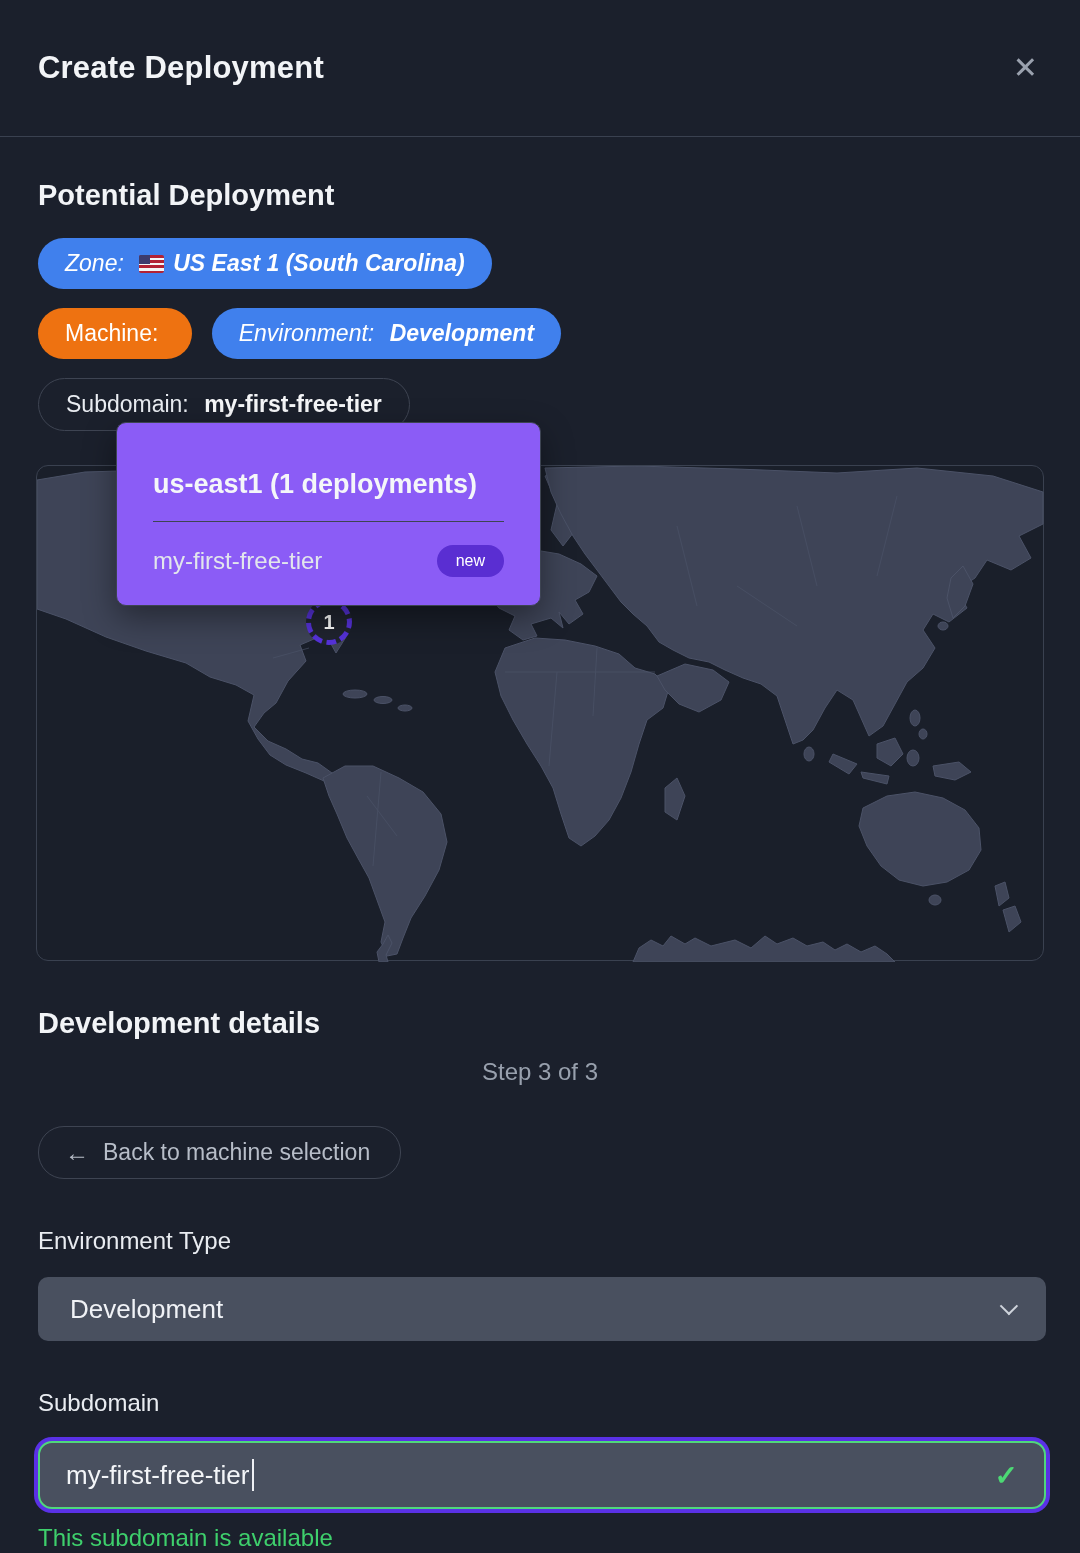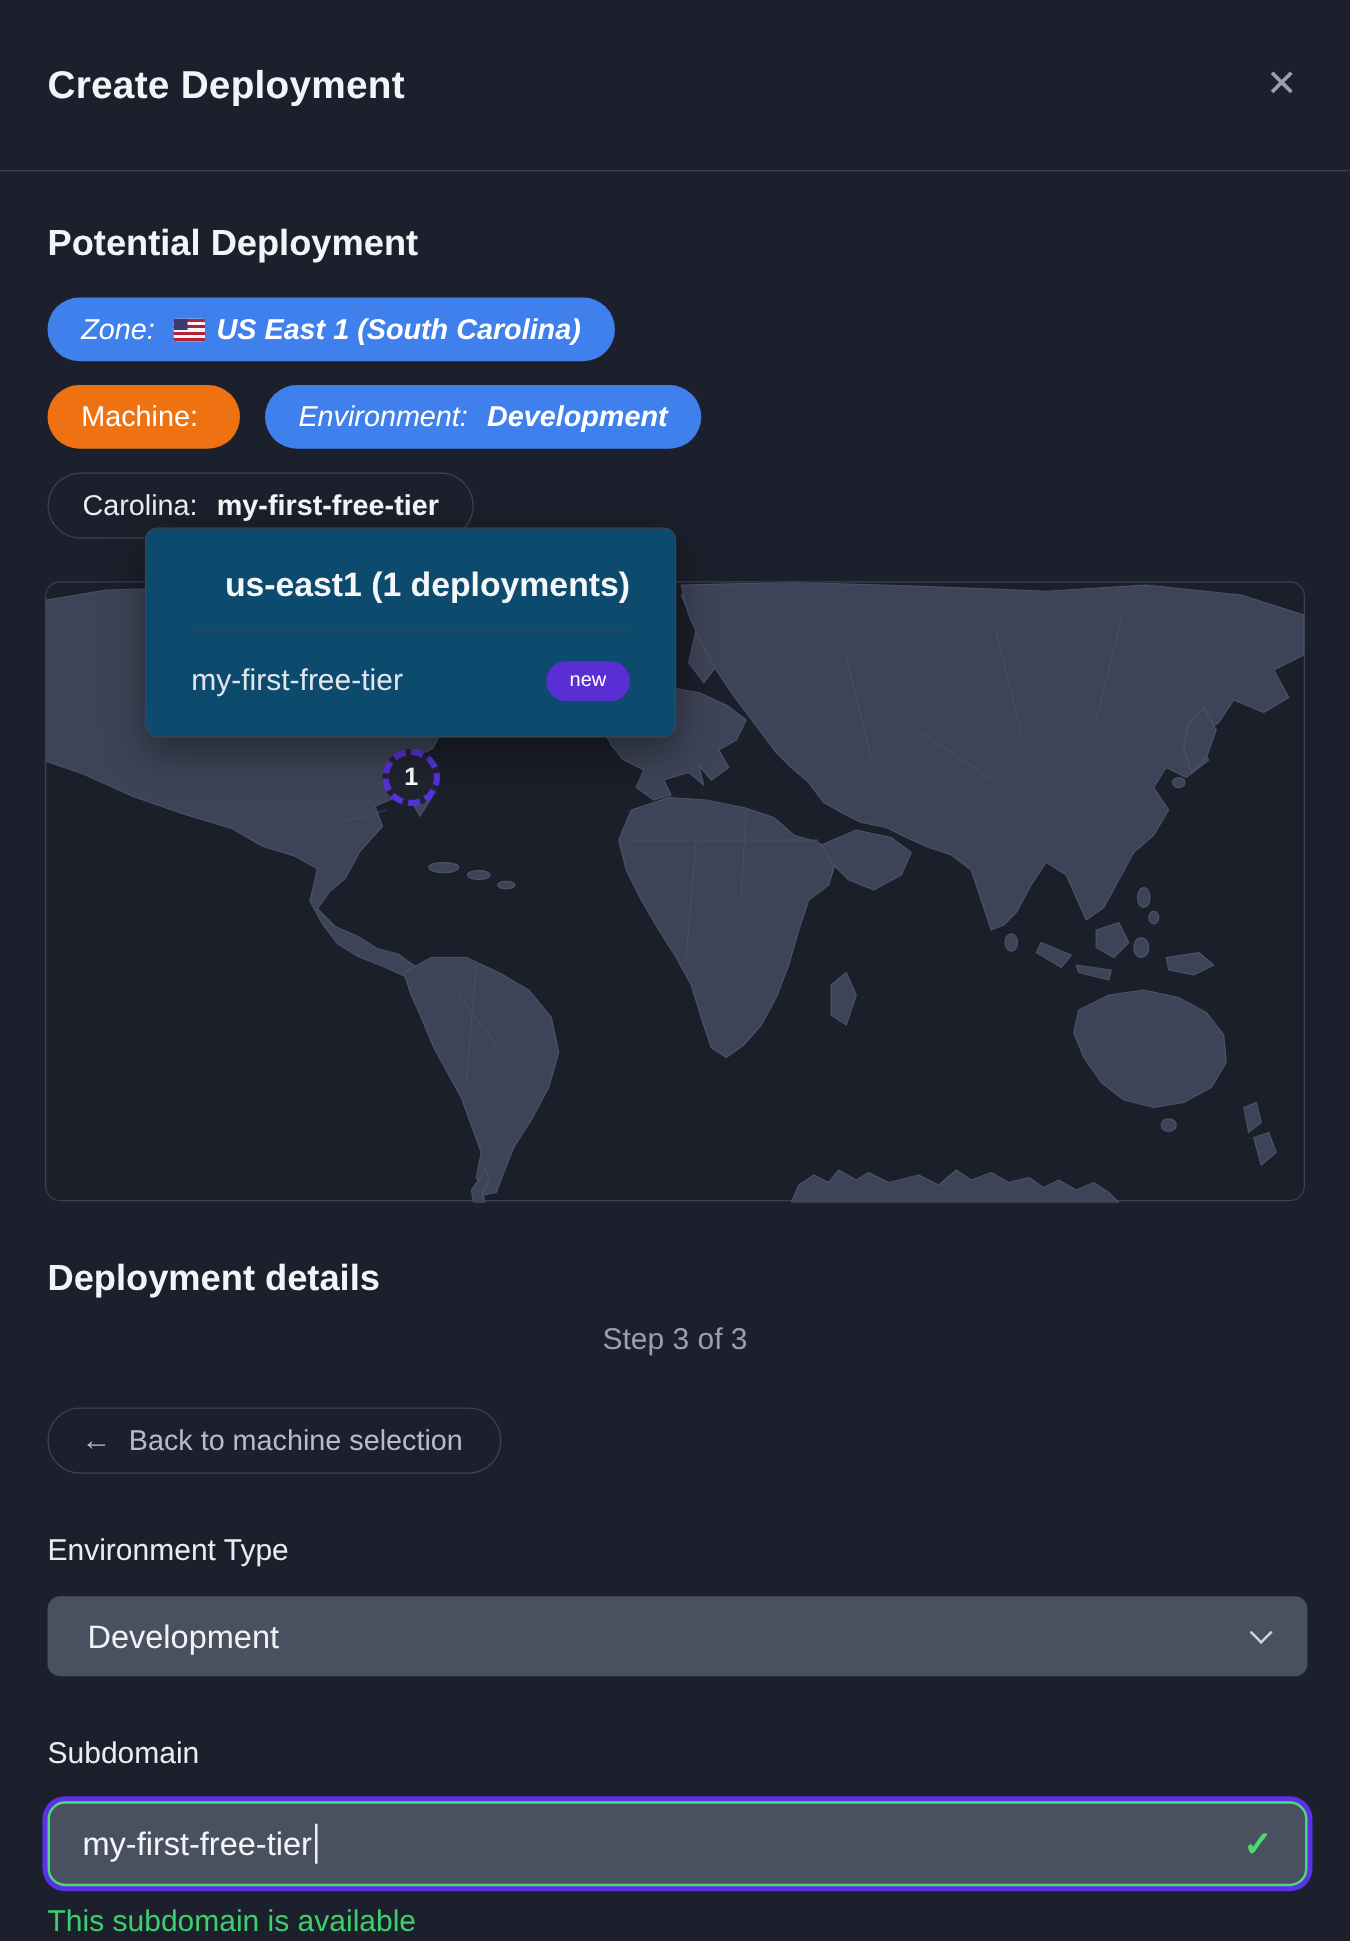--- a/index.html
+++ b/index.html
@@ -74,27 +74,26 @@
     border: 5px dashed #5632da;
     background: #20242f;
     display: flex; align-items: center; justify-content: center;
     color: #ffffff; font-size: 20px; font-weight: 700;
     cursor: pointer;
   }
 
   .zone-tooltip {
     position: absolute; left: 79px; top: -44px;
     width: 425px; min-height: 165px;
-    background: #0c4a6e;
+    background: #8b5cf6;
     border: 1px solid #3d4452;
     border-radius: 10px;
-    padding: 30px 36px 28px 36px;
+    padding: 46px 36px 28px 36px;
     box-shadow: 0 12px 32px rgba(0,0,0,.4);
     z-index: 5;
-    text-align: right;
   }
   .tt-title { font-size: 27px; font-weight: 700; color: #f4f6f9; }
   .tt-divider { border: none; border-top: 1px solid #3d4452; margin: 21px 0 23px 0; }
   .tt-row { display: flex; align-items: center; justify-content: space-between; }
   .tt-name { font-size: 24px; color: #e2e6ec; }
   .tt-badge {
     background: #5a2ed2; color: #ffffff;
     font-size: 16px; padding: 7px 19px; border-radius: 9999px;
   }
 
@@ -179,21 +178,21 @@
         <span class="pill pill-orange">
           <span class="pill-label">Machine: </span>
         </span>
         <span class="pill pill-blue">
           <span class="pill-label">Environment: </span>
           <span class="pill-value">Development</span>
         </span>
       </div>
       <div class="pill-row">
         <span class="pill pill-outline">
-          <span class="pill-label">Carolina: </span>
+          <span class="pill-label">Subdomain: </span>
           <span class="pill-value">my-first-free-tier</span>
         </span>
       </div>
     </div>
   </div>
 
   <div class="map-wrap">
     <svg viewBox="0 0 1008 496" width="1008" height="496">
       <g fill="#3e4457" stroke="#4b5267" stroke-width="1" stroke-linejoin="round">
 
@@ -269,21 +268,21 @@
       <div class="tt-title">us-east1 (1 deployments)</div>
       <hr class="tt-divider">
       <div class="tt-row">
         <span class="tt-name">my-first-free-tier</span>
         <span class="tt-badge">new</span>
       </div>
     </div>
   </div>
 
   <div class="content">
-    <h2 class="section-heading details-heading">Deployment details</h2>
+    <h2 class="section-heading details-heading">Development details</h2>
 
     <div class="step-row">
       <span class="step-label">Step 3 of 3</span>
       <span class="step-line"></span>
     </div>
 
     <button class="back-btn">
       <span class="back-arrow">←</span>
       <span>Back to machine selection</span>
     </button>

